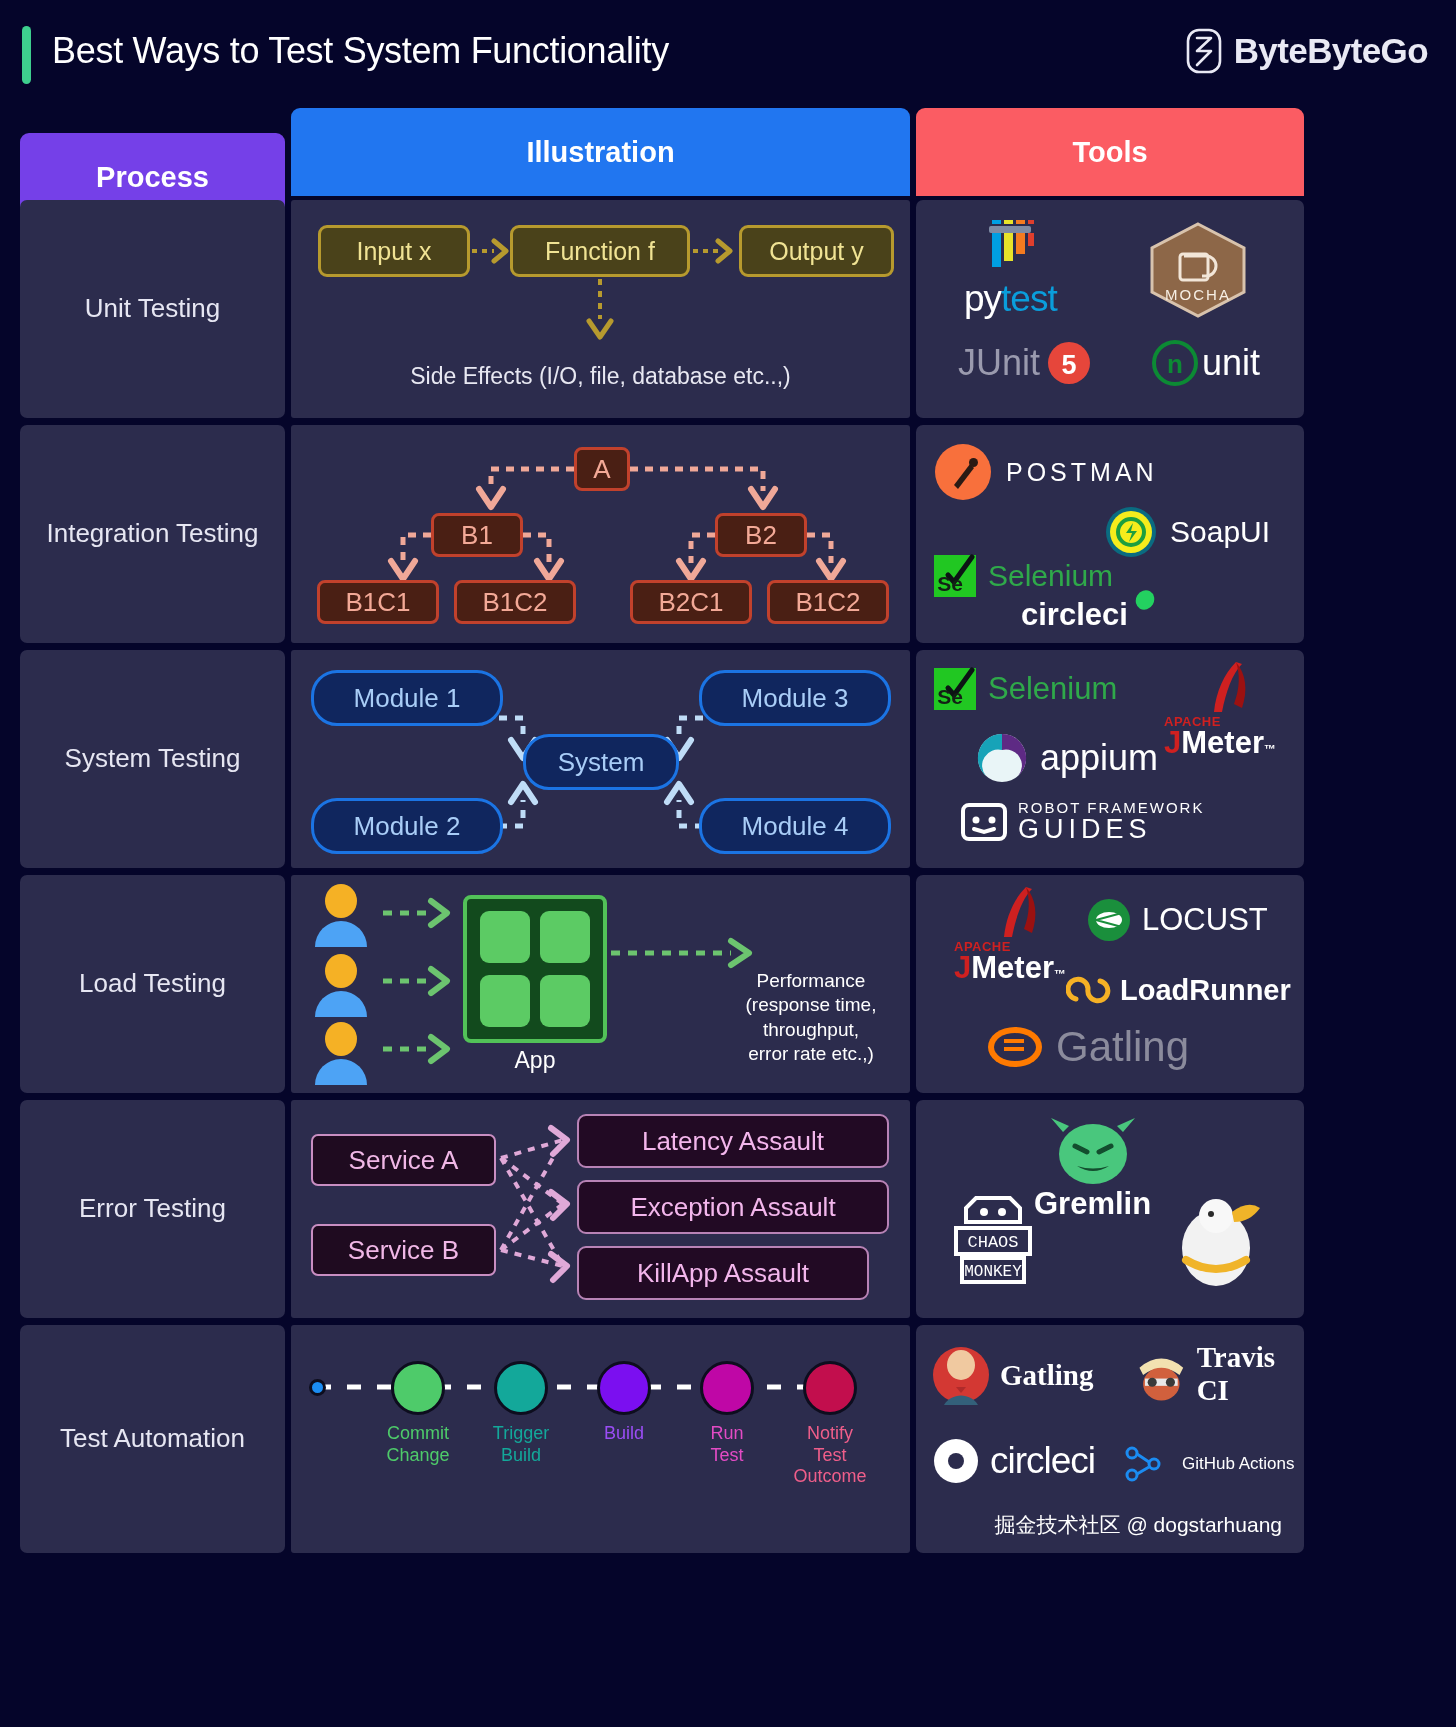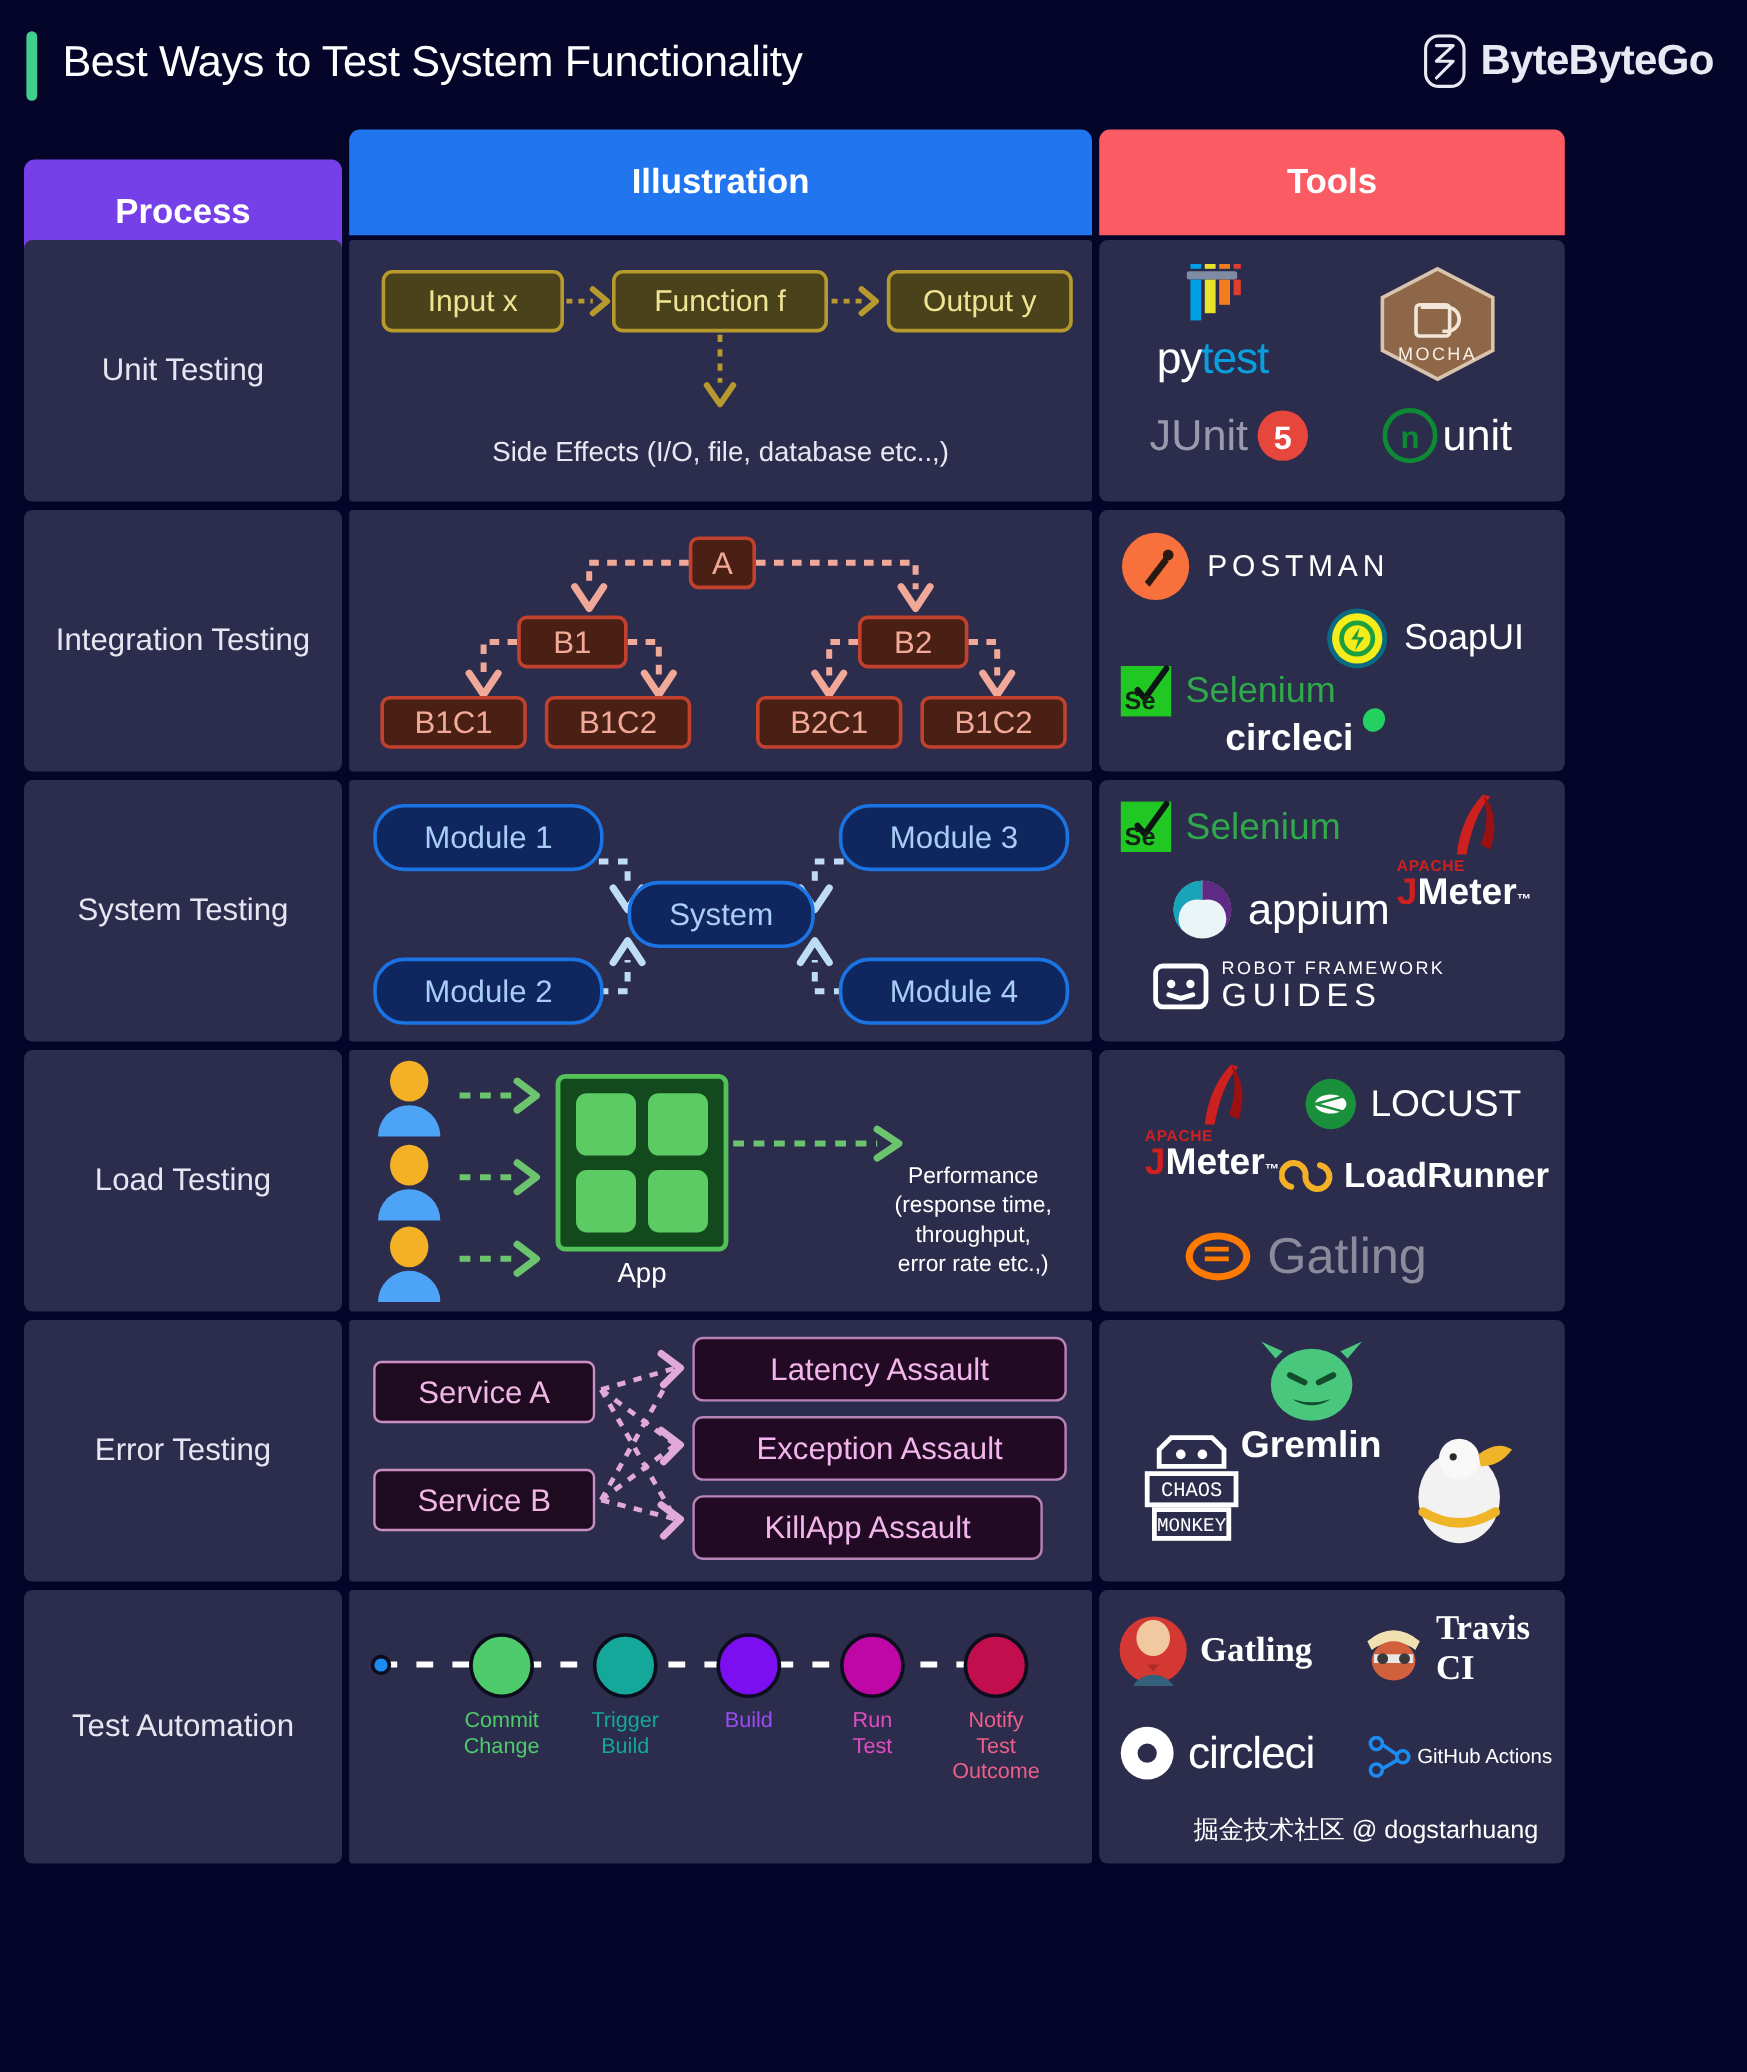--- a/index.html
+++ b/index.html
@@ -382,21 +382,21 @@
         </div>
       </div>
       <div class="tool" style="left:170px;top:22px;gap:10px">
         <svg width="46" height="46" viewBox="0 0 46 46">
           <circle cx="23" cy="23" r="21" fill="#1a8f3c"></circle>
           <ellipse cx="23" cy="23" rx="13" ry="8" fill="#ffffff"></ellipse>
           <path d="M10 23 L36 16 M10 23 L36 30" stroke="#1a8f3c" stroke-width="2"></path>
         </svg>
         <span class="tool-text" style="font-size:31px">LOCUST</span>
       </div>
-      <div class="tool" style="left:150px;top:82px;gap:8px">
+      <div class="tool" style="left:150px;top:92px;gap:8px">
         <svg width="46" height="46" viewBox="0 0 46 46">
           <path d="M10 32 A10 10 0 1 1 22 22 A10 10 0 1 0 34 14" fill="none" stroke="#f5b125" stroke-width="5" stroke-linecap="round"></path>
         </svg>
         <span class="tool-text" style="font-size:29px;font-weight:bold">LoadRunner</span>
       </div>
       <div class="tool" style="left:70px;top:148px;gap:12px">
         <svg width="58" height="48" viewBox="0 0 58 48">
           <ellipse cx="29" cy="24" rx="27" ry="20" fill="#ff7a00"></ellipse>
           <ellipse cx="29" cy="24" rx="21" ry="14" fill="#2c2c4d"></ellipse>
           <path d="M18 18 h20 M18 26 h20" stroke="#ff7a00" stroke-width="4"></path>
@@ -525,21 +525,21 @@
         </svg>
         <span style="font-size:29px;font-weight:bold;color:#ffffff;font-family:'Liberation Serif',serif">Travis CI</span>
       </div>
       <div class="tool" style="left:16px;top:112px;gap:10px">
         <svg width="48" height="48" viewBox="0 0 48 48">
           <circle cx="24" cy="24" r="22" fill="#ffffff"></circle>
           <circle cx="24" cy="24" r="8" fill="#2c2c4d"></circle>
         </svg>
         <span class="tool-text" style="font-size:37px;letter-spacing:-1px">circleci</span>
       </div>
-      <div class="tool" style="left:219px;top:116px;gap:0">
+      <div class="tool" style="left:204px;top:116px;gap:16px">
         <svg width="46" height="46" viewBox="0 0 46 46">
           <circle cx="12" cy="12" r="5" fill="none" stroke="#1b8cf2" stroke-width="3"></circle>
           <circle cx="12" cy="34" r="5" fill="none" stroke="#1b8cf2" stroke-width="3"></circle>
           <circle cx="34" cy="23" r="5" fill="none" stroke="#1b8cf2" stroke-width="3"></circle>
           <path d="M17 13 L29 21 M17 33 L29 26" stroke="#1b8cf2" stroke-width="3"></path>
         </svg>
         <span class="tool-text" style="font-size:17px">GitHub Actions</span>
       </div>
       <div class="watermark">掘金技术社区 @ dogstarhuang</div>
     </div>

